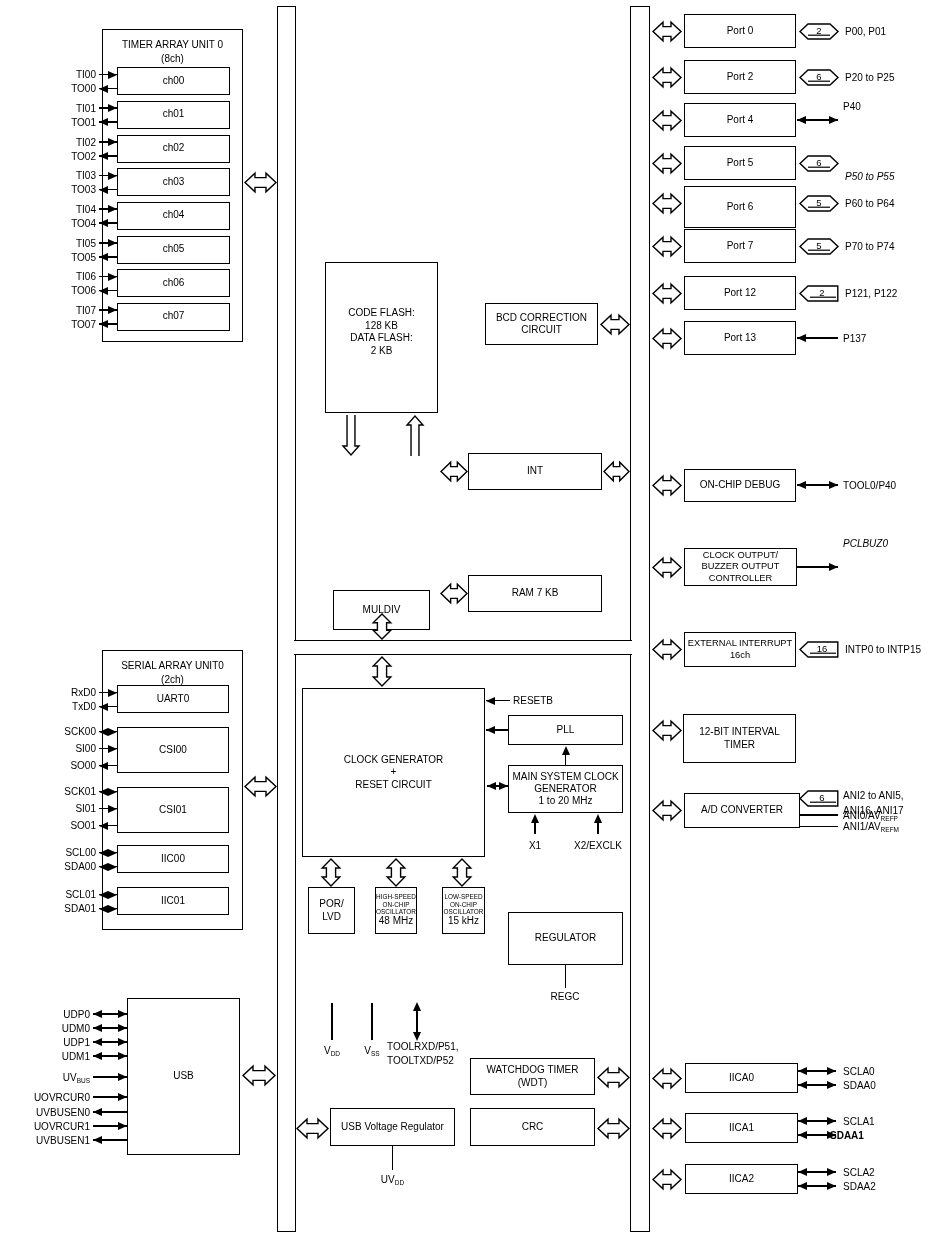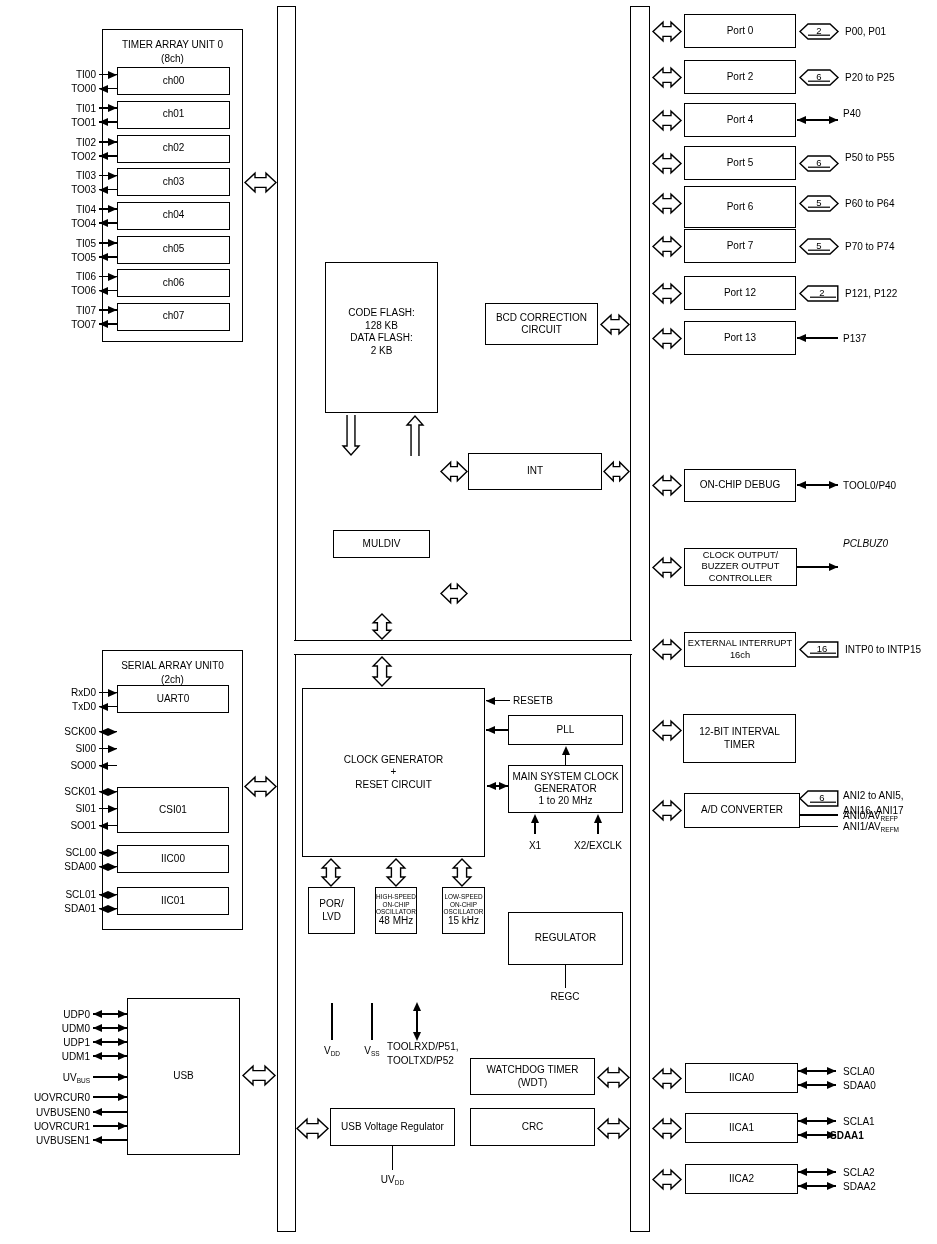--- a/index.html
+++ b/index.html
@@ -48,26 +48,29 @@
     <span>USB</span>
   </div>
 
   <div class="box" style="left:325px;top:262px;width:113px;height:151px;justify-content:flex-start;padding-top:44px">
     <span class="bl">CODE FLASH:</span>
     <span class="bl">128 KB</span>
     <span class="bl">DATA FLASH:</span>
     <span class="bl">2 KB</span>
   </div>
 
-  <div class="box" style="left:333px;top:530px;width:97px;height:28px">
+  <div class="box" style="left:333px;top:590px;width:97px;height:40px">
     <span>MULDIV</span>
   </div>
 
   <div class="box" style="left:468px;top:453px;width:134px;height:37px">
     <span>INT</span>
+  </div>
+  <div class="box" style="left:468px;top:575px;width:134px;height:37px">
+    <span>RAM 7 KB</span>
   </div>
   <div class="box" style="left:485px;top:303px;width:113px;height:42px">
     <span>BCD CORRECTION</span>
     <span>CIRCUIT</span>
   </div>
 
   <div class="box" style="left:302px;top:688px;width:183px;height:169px">
     <span>CLOCK GENERATOR</span>
     <span>+</span>
     <span>RESET CIRCUIT</span>
@@ -221,20 +224,23 @@
     <div class="lbl lr" style="top: 317.5px; left: -24px; width: 120px;"><span>TO07</span></div>
     <div class="box" style="left: 117px; top: 685px; width: 112px; height: 28px;">
       <span>UART0</span>
     </div>
     <div class="pl" style="left: 99px; top: 691.75px; width: 18px;"></div>
     <div class="ah ahr" style="left: 108px; top: 688.5px;"></div>
     <div class="lbl lr" style="top: 686px; left: -24px; width: 120px;"><span>RxD0</span></div>
     <div class="pl" style="left: 99px; top: 705.75px; width: 18px;"></div>
     <div class="ah ahl" style="left: 99px; top: 702.5px;"></div>
     <div class="lbl lr" style="top: 700px; left: -24px; width: 120px;"><span>TxD0</span></div>
+    <div class="box" style="left: 117px; top: 727px; width: 112px; height: 46px;">
+      <span>CSI00</span>
+    </div>
     <div class="pl" style="left: 99px; top: 730.75px; width: 18px;"></div>
     <div class="ah ahr" style="left: 108px; top: 727.5px;"></div>
     <div class="ah ahl" style="left: 99px; top: 727.5px;"></div>
     <div class="lbl lr" style="top: 725px; left: -24px; width: 120px;"><span>SCK00</span></div>
     <div class="pl" style="left: 99px; top: 747.75px; width: 18px;"></div>
     <div class="ah ahr" style="left: 108px; top: 744.5px;"></div>
     <div class="lbl lr" style="top: 742px; left: -24px; width: 120px;"><span>SI00</span></div>
     <div class="pl" style="left: 99px; top: 764.75px; width: 18px;"></div>
     <div class="ah ahl" style="left: 99px; top: 761.5px;"></div>
     <div class="lbl lr" style="top: 759px; left: -24px; width: 120px;"><span>SO00</span></div>
@@ -330,33 +336,33 @@
     <div class="lbl" style="top: 70.5px; left: 845px;"><span>P20 to P25</span></div>
     <div class="box" style="left: 684px; top: 103px; width: 112px; height: 34px;">
       <span>Port 4</span>
     </div>
     <svg class="ar" width="30" height="21" style="left: 652px; top: 109.5px;">
       <path d="M1 10.5 L11 1.2 L11 5.67 L19 5.67 L19 1.2 L29 10.5 L19 19.8 L19 15.33 L11 15.33 L11 19.8 Z" fill="#fff" stroke="#000" stroke-width="1.4"></path>
     </svg>
     <div class="pl" style="left: 797px; top: 119.25px; width: 41px;"></div>
     <div class="ah ahl" style="left: 797px; top: 116px;"></div>
     <div class="ah ahr" style="left: 829px; top: 116px;"></div>
-    <div class="lbl" style="top: 107px; left: 843px;"><span>P40</span></div>
+    <div class="lbl" style="top: 100px; left: 843px;"><span>P40</span></div>
     <div class="box" style="left: 684px; top: 146px; width: 112px; height: 34px;">
       <span>Port 5</span>
     </div>
     <svg class="ar" width="30" height="21" style="left: 652px; top: 152.5px;">
       <path d="M1 10.5 L11 1.2 L11 5.67 L19 5.67 L19 1.2 L29 10.5 L19 19.8 L19 15.33 L11 15.33 L11 19.8 Z" fill="#fff" stroke="#000" stroke-width="1.4"></path>
     </svg>
     <svg class="ar" width="40" height="17" style="left: 799px; top: 154.5px;">
       <path d="M1 8.5 L9 1 L31 1 L39 8.5 L31 16 L9 16 Z" fill="#fff" stroke="#000" stroke-width="1.4"></path>
       <line x1="9" x2="31" y1="12.2" y2="12.2" stroke="#000" stroke-width="1.2"></line>
       <text x="20" y="11" text-anchor="middle" font-size="9.5">6</text>
     </svg>
-    <div class="lbl" style="top: 151px; left: 845px;"><span>P50 to P55</span></div>
+    <div class="lbl" style="top: 170px; left: 845px; font-style: italic;"><span>P50 to P55</span></div>
     <div class="box" style="left: 684px; top: 186px; width: 112px; height: 42px;">
       <span>Port 6</span>
     </div>
     <svg class="ar" width="30" height="21" style="left: 652px; top: 192.5px;">
       <path d="M1 10.5 L11 1.2 L11 5.67 L19 5.67 L19 1.2 L29 10.5 L19 19.8 L19 15.33 L11 15.33 L11 19.8 Z" fill="#fff" stroke="#000" stroke-width="1.4"></path>
     </svg>
     <svg class="ar" width="40" height="17" style="left: 799px; top: 194.5px;">
       <path d="M1 8.5 L9 1 L31 1 L39 8.5 L31 16 L9 16 Z" fill="#fff" stroke="#000" stroke-width="1.4"></path>
       <line x1="9" x2="31" y1="12.2" y2="12.2" stroke="#000" stroke-width="1.2"></line>
       <text x="20" y="11" text-anchor="middle" font-size="9.5">5</text>

